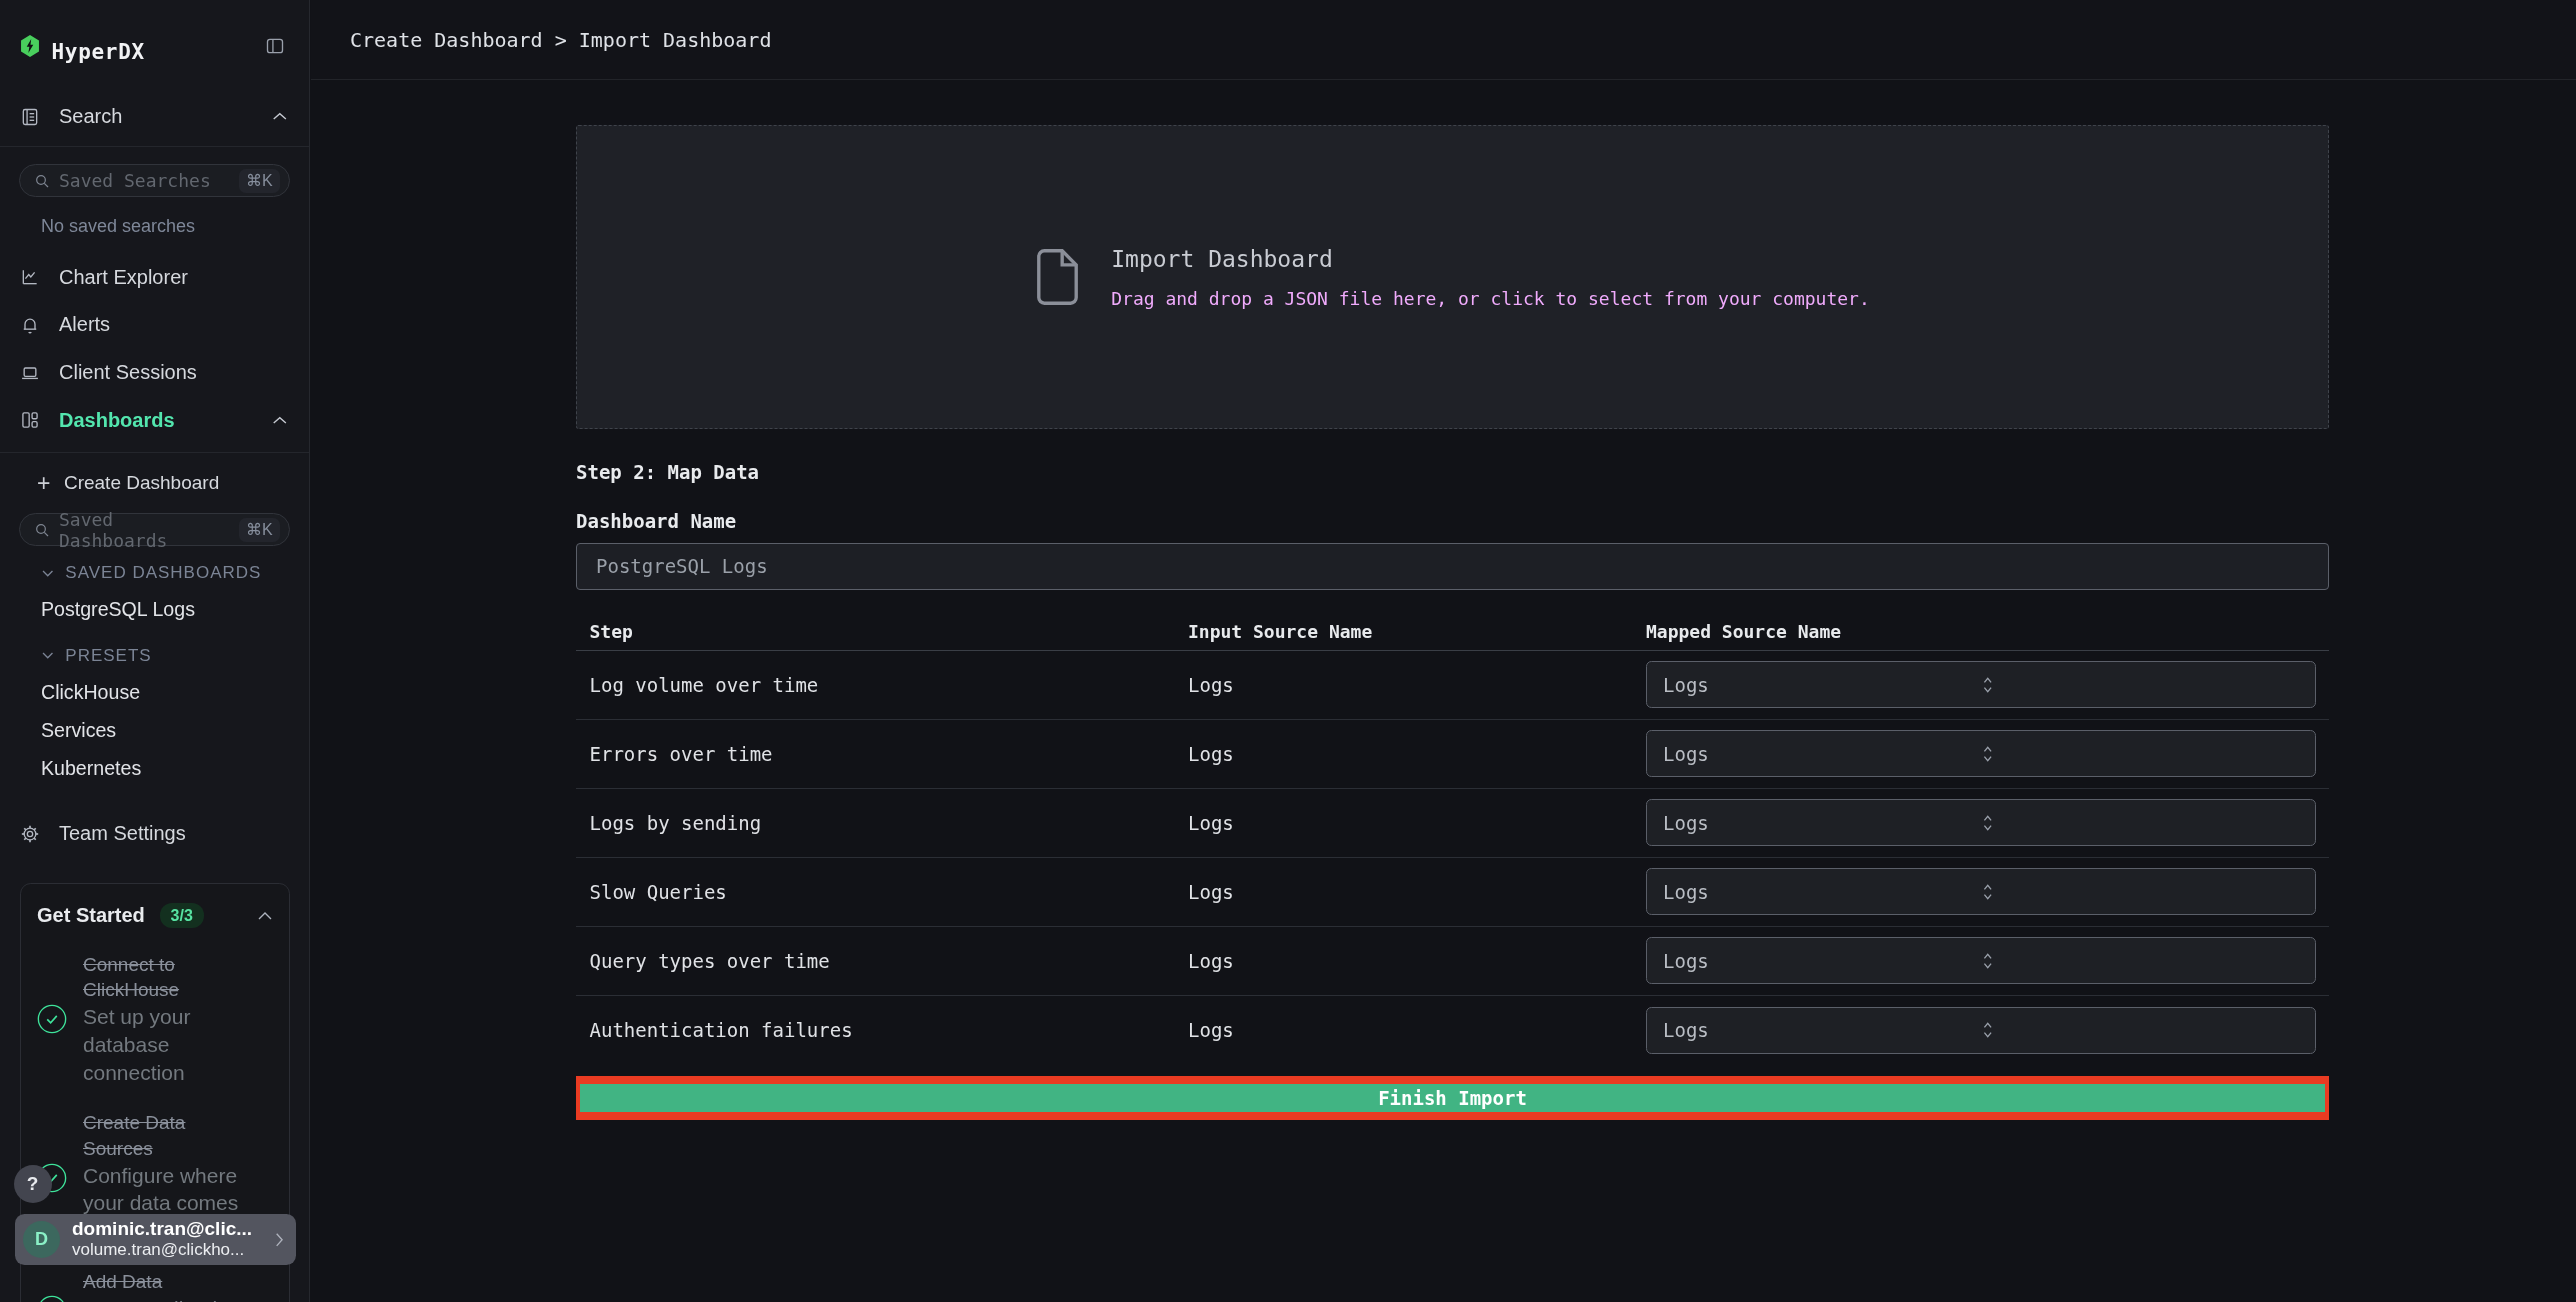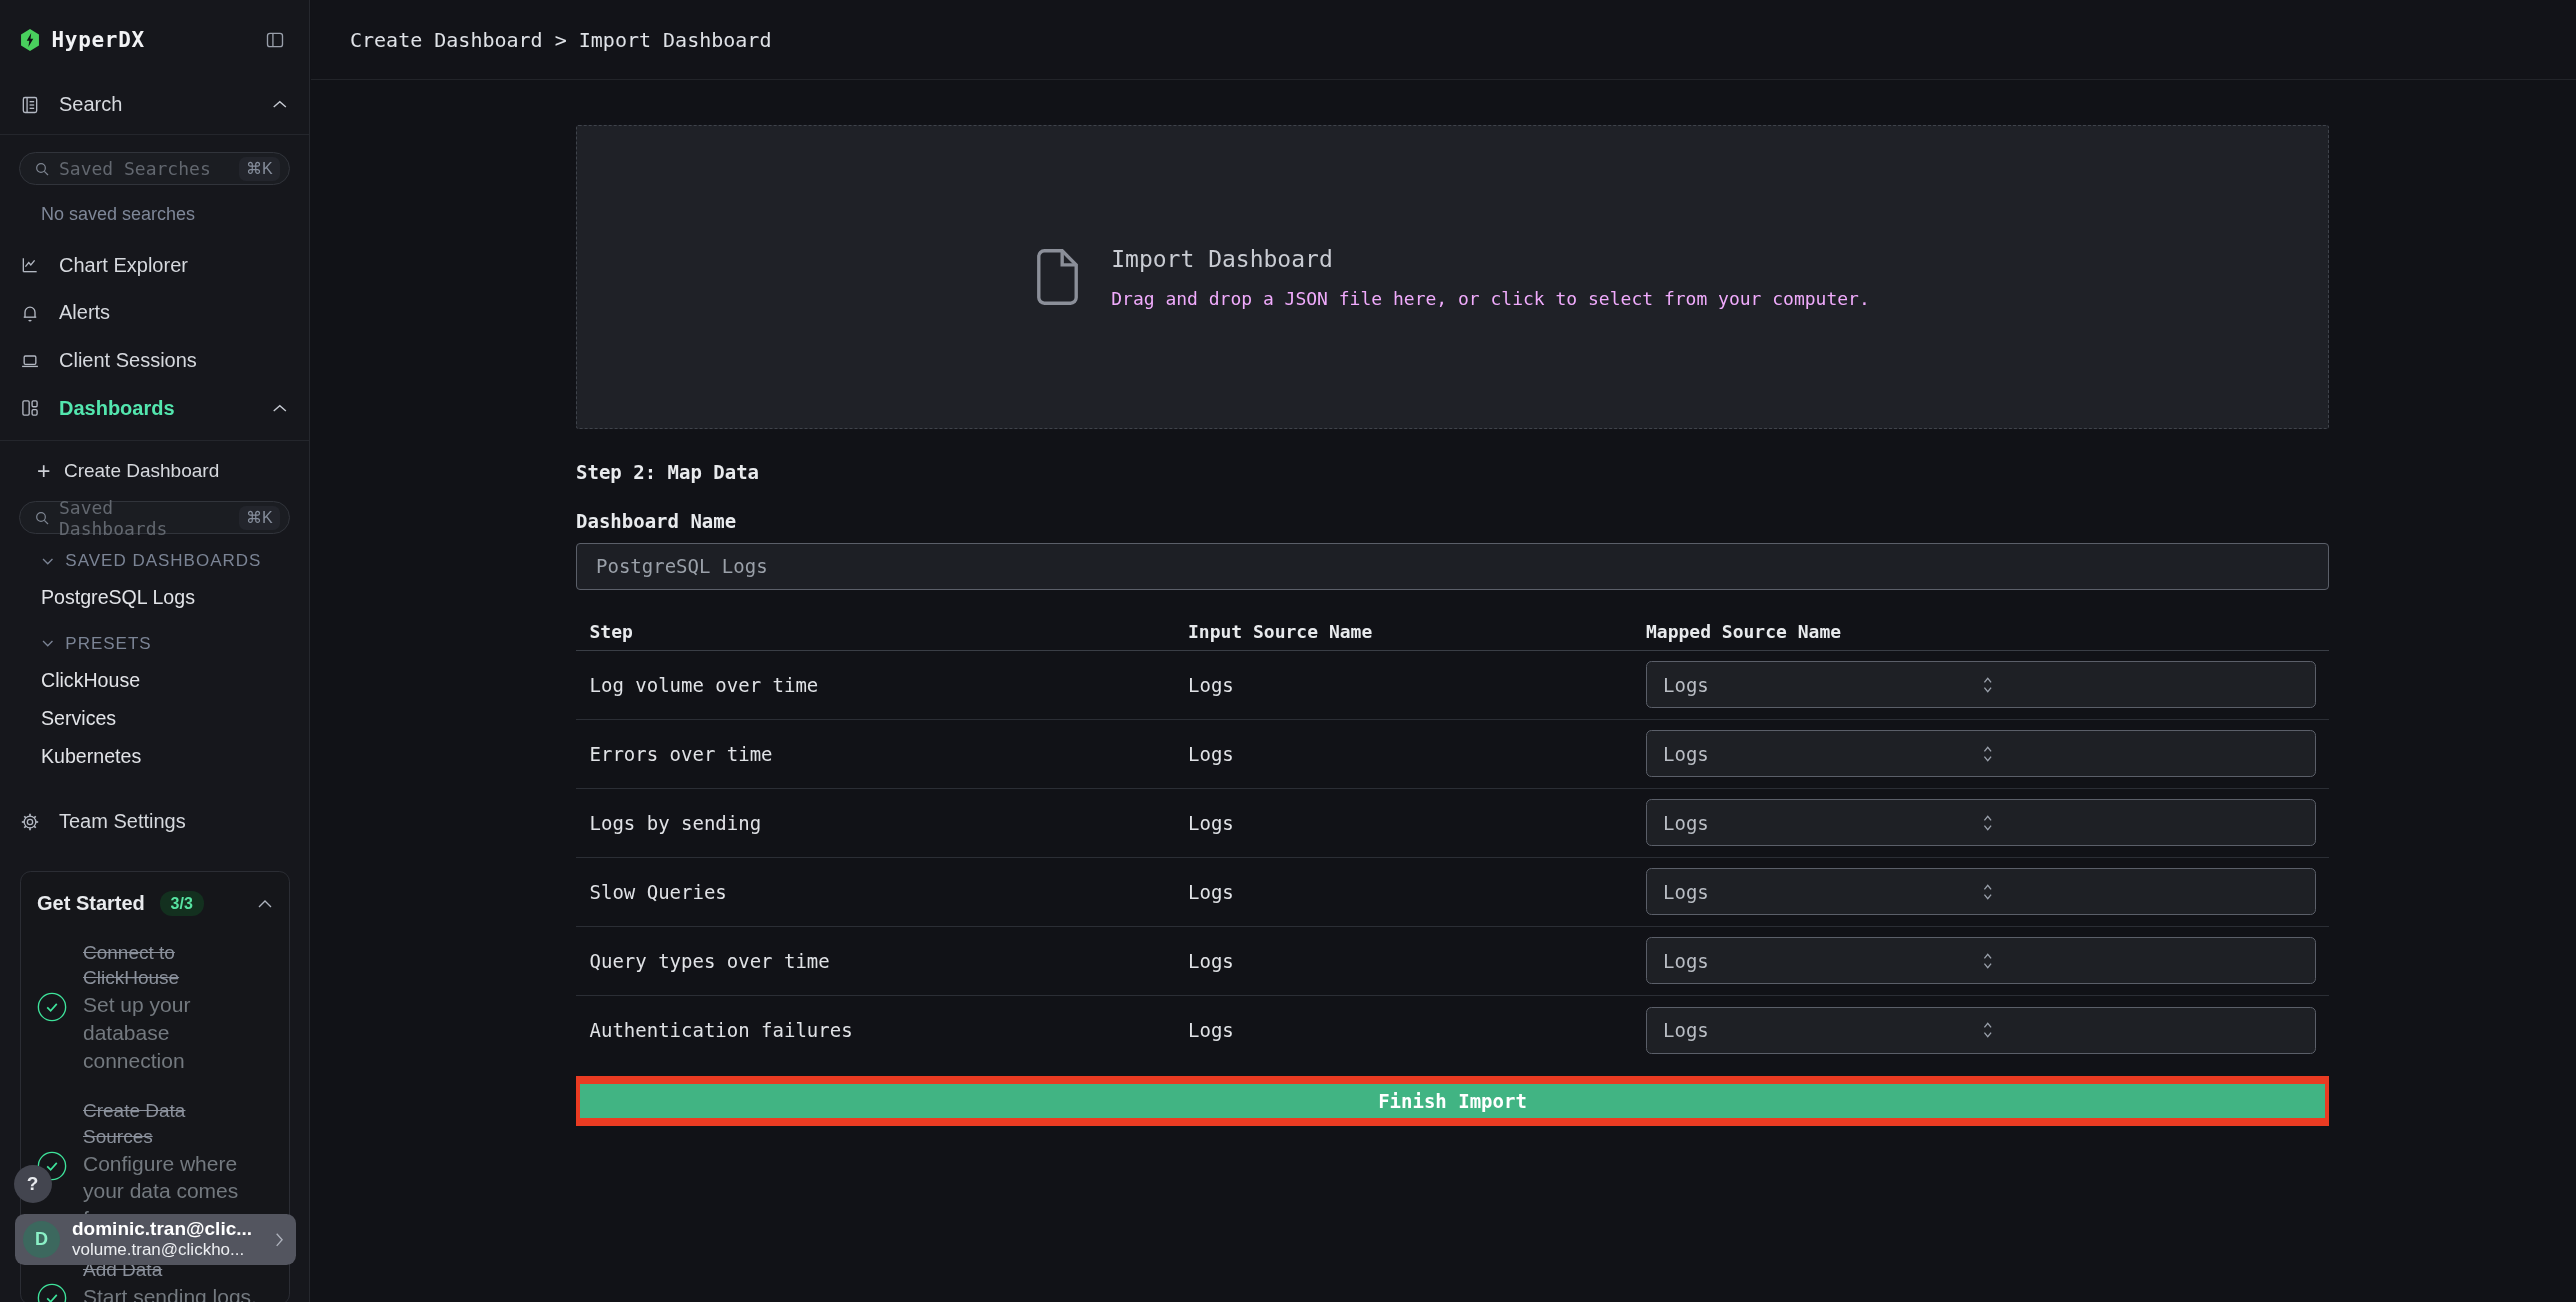--- a/index.html
+++ b/index.html
@@ -6,21 +6,21 @@
   html,body { width:2576px; height:1303px; background:#111217; overflow:hidden;
               font-family:"Liberation Sans", sans-serif; }
 
   
   .sidebar { position:absolute; left:0; top:0; width:310px; height:1303px;
              background:#16171c; border-right:0.7px solid #26282e; z-index:2; }
   .logo-row { display:flex; align-items:center; justify-content:space-between;
               padding:28px 24px 0 20px; }
   .logo-left { display:flex; align-items:center; gap:11.5px; }
   .logo-text { font-family:"DejaVu Sans Mono", monospace; font-weight:bold;
-               font-size:21px; color:#f2f3f5; letter-spacing:0.7px; }
+               font-size:21px; color:#f2f3f5; letter-spacing:0.7px;margin-top:12px; }
   .panel-icon svg { display:block; }
 
   .section-head { display:flex; align-items:center; gap:19px; padding:0 20px;
                   margin-top:41px; }
   .section-head .lbl { font-size:20px; color:#d6d9de; flex:1; }
   .divider { border-top:0.7px solid #24262c; margin-top:17.6px; }
 
   .pill-input { margin:17.6px 19px 0; height:33px; border:0.7px solid #31343b;
                 background:#1b1d22; border-radius:17px; display:flex;
                 align-items:center; padding:0 9.5px 0 13.5px; gap:9.5px; }
@@ -108,21 +108,21 @@
   .cell { font-size:19px; color:#e0e2e6; }
   .col-name  { width:612px; padding-left:13.5px; }
   .col-input { width:458px; }
   .col-mapped{ flex:1; }
   .select { width:670px; height:47px; border:0.7px solid #5b5f69; border-radius:5.4px;
             background:#1e2025; display:flex; align-items:center;
             padding:0 16px; }
   .select span { font-size:19px; color:#b9bdc4; flex:1; }
 
   .annotation { margin-top:10.8px; background:#ea3b22; padding:8.8px 4px 8px; }
-  .finish-btn { height:34px; background:#41b483; display:flex; align-items:center;
+  .finish-btn { height:28px; background:#41b483; display:flex; align-items:center;
                 justify-content:center; }
   .finish-btn span { font-size:19px; font-weight:bold; color:#ffffff; }
 
   svg { display:block; }
 </style>
 </head>
 <body>
 
 <div class="sidebar">
 

